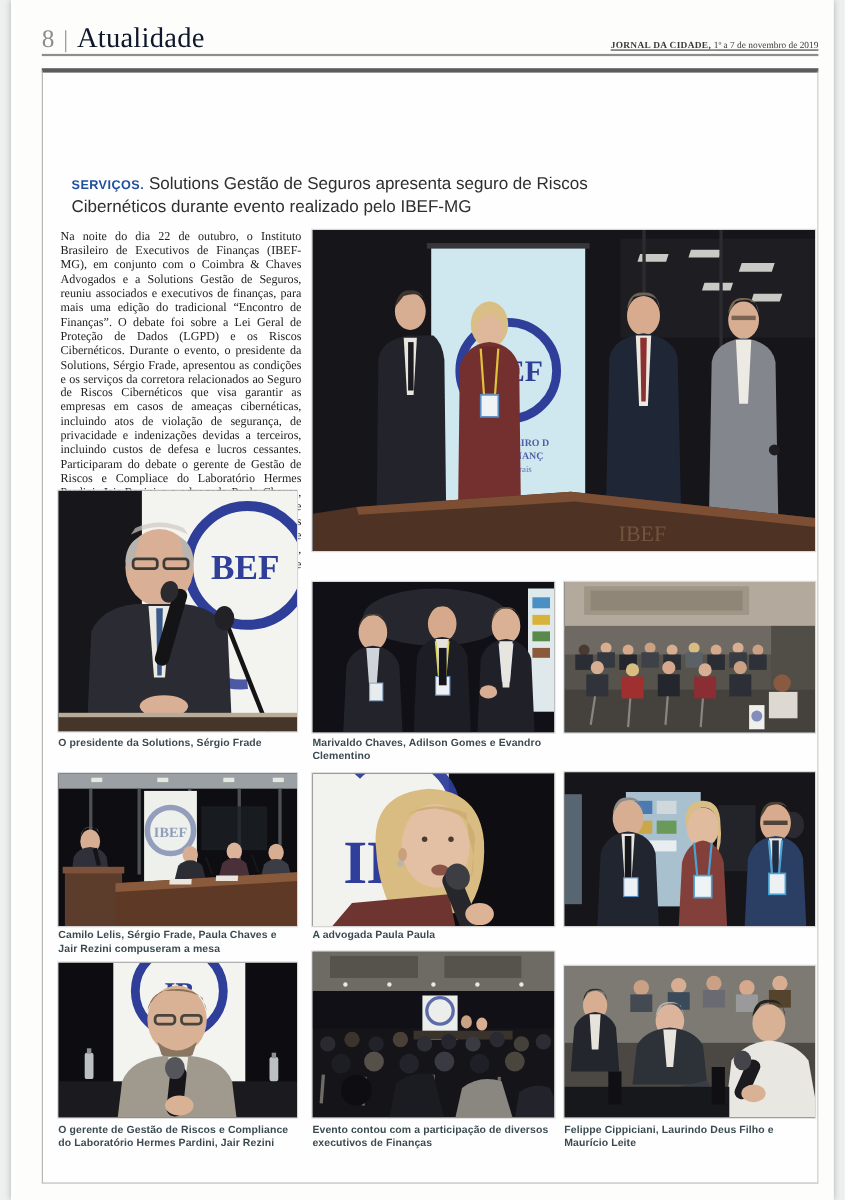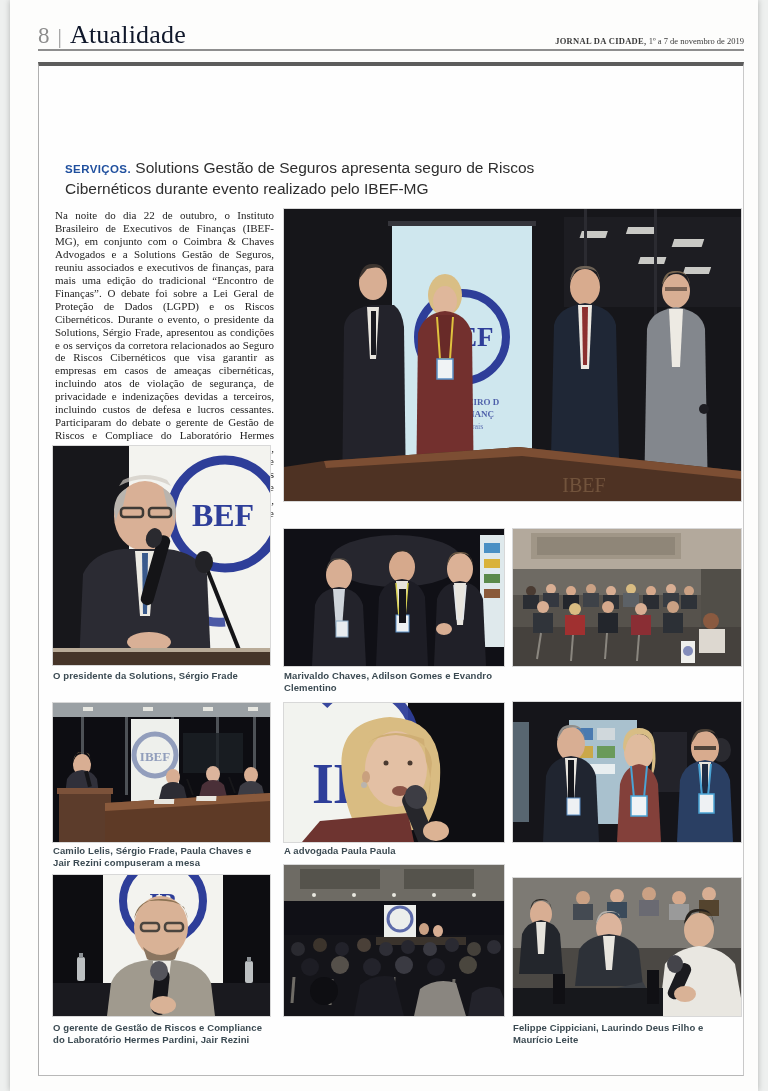--- a/index.html
+++ b/index.html
@@ -11,21 +11,21 @@
   }
   .sheet{
     position:absolute;left:10px;top:0;width:748px;height:1091px;
     background:#fdfdfc;box-shadow:0 0 6px rgba(0,0,0,.25);
   }
   
   .header{position:absolute;left:28px;top:20px;width:706px;height:28px;}
   .pagenum{font-family:"Liberation Serif",serif;font-size:23px;color:#8d8d8d;}
   .hdr-sep{font-family:"Liberation Serif",serif;font-size:22px;color:#9a9a9a;margin:0 8px;}
   .section{font-family:"Liberation Serif",serif;font-size:26px;color:#0f172a;letter-spacing:.2px;}
-  .masthead-box{position:absolute;right:0;bottom:2px;font-size:8.5px;color:#3a3a3a;}
+  .masthead-box{position:absolute;right:0;bottom:2px;font-size:8.5px;color:#3a3a3a;text-decoration:underline;}
   .masthead{font-family:"Liberation Serif",serif;font-weight:bold;letter-spacing:.3px;}
   .issue-date{font-family:"Liberation Serif",serif;}
   .header-rule{position:absolute;left:28px;top:49px;width:706px;height:2px;background:#8e8e8e;}
   
   .article-box{
     position:absolute;left:28px;top:62px;width:706px;height:1014px;
     background:#fefefe;
     border-top:4px solid #5c5c5c;border-left:1px solid #b0b0b0;
     border-right:1px solid #c9c9c9;border-bottom:1px solid #b8b8b8;
     box-sizing:border-box;
@@ -446,20 +446,21 @@
             <line x1="48" y1="114" x2="46" y2="140"></line>
           <line x1="110" y1="112" x2="108" y2="140"></line>
             <line x1="170" y1="114" x2="168" y2="140"></line>
         </g>
         <circle cx="40" cy="126" r="14" fill="#0e0e12"></circle>
         <path d="M70 151 L76 120 Q90 108 110 112 L120 151 Z" fill="#1b1b22"></path>
         <path d="M130 151 L136 124 Q152 112 172 118 L182 151 Z" fill="#8a8680"></path>
         <path d="M184 151 L188 128 Q200 118 216 124 L220 134 L220 151 Z" fill="#23232b"></path>
       </svg>
     </div>
+    <div class="cap c-evento">Evento contou com a participação de diversos executivos de Finanças</div>
 
     <div class="ph p-cipp">
       <svg width="228" height="138" viewBox="0 0 228 138">
         <rect width="228" height="138" fill="#7d7a74"></rect>
         <rect x="0" y="70" width="228" height="68" fill="#4b4844"></rect>
         <g>
           <circle cx="104" cy="18" r="7" fill="#d8ae93"></circle>
             <rect x="94" y="24" width="20" height="16" fill="#3a4a5a"></rect>
           <circle cx="136" cy="16" r="7" fill="#caa184"></circle>
             <rect x="126" y="22" width="20" height="16" fill="#6a6a72"></rect>

